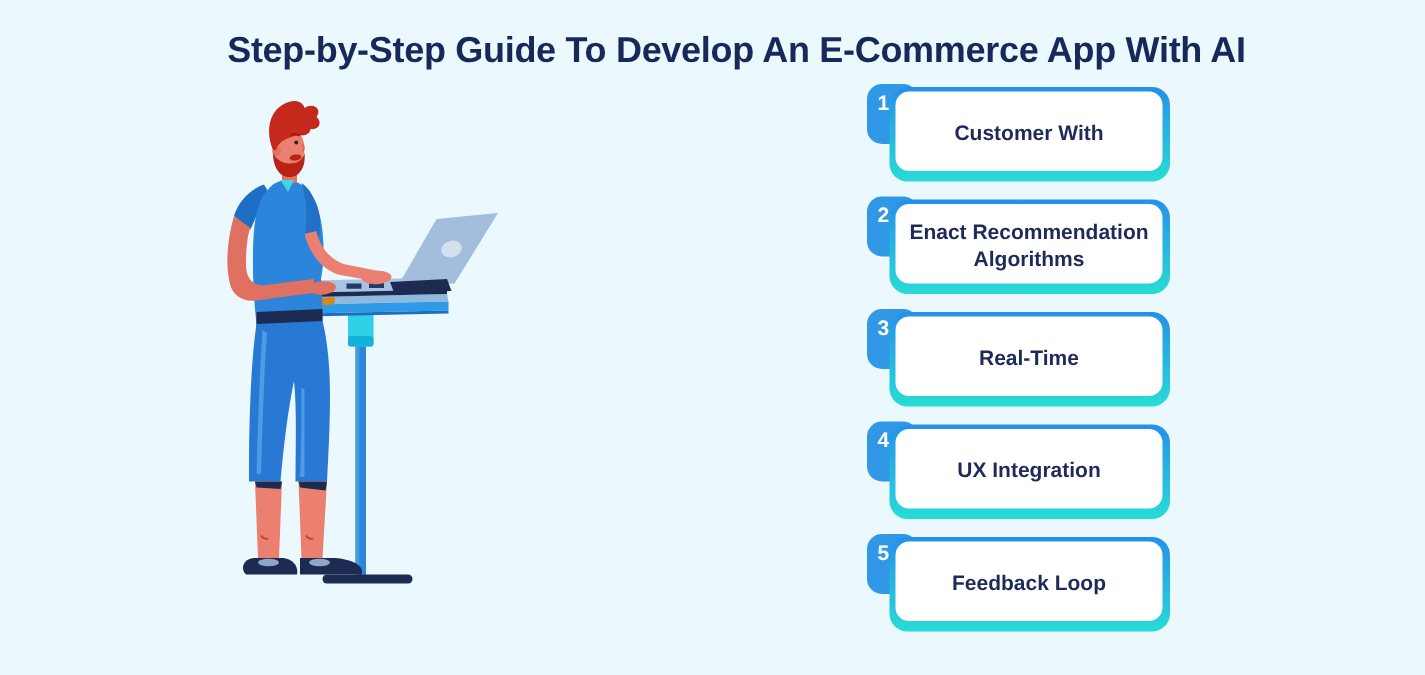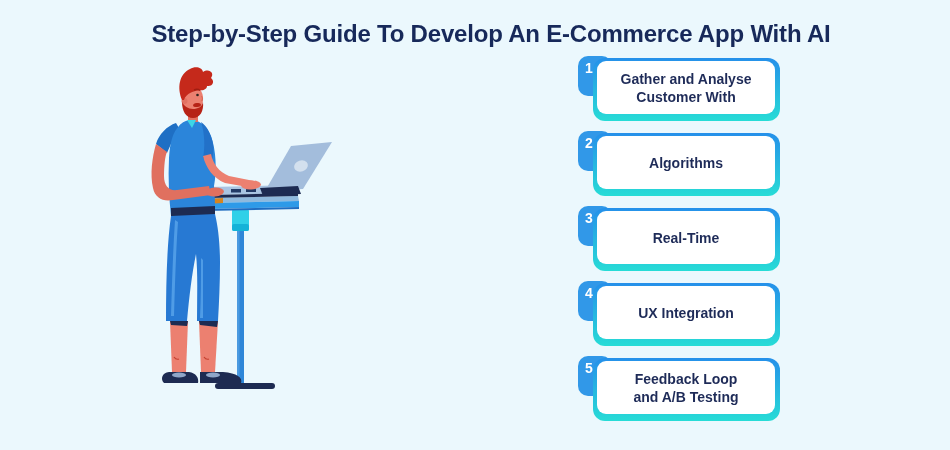--- a/index.html
+++ b/index.html
@@ -122,30 +122,30 @@
         </g>
       </g>
     </svg>
   </div>
 
   <div class="steps">
     <div class="step">
       <div class="badge">1</div>
       <div class="box">
         <div class="card">
-            <div class="line">Gather and Analyse</div>
             <div class="line">Customer With</div>
           </div>
       </div>
     </div>
 
     <div class="step">
       <div class="badge">2</div>
       <div class="box">
         <div class="card">
+            <div class="line">Enact Recommendation</div>
             <div class="line">Algorithms</div>
           </div>
       </div>
     </div>
 
     <div class="step">
       <div class="badge">3</div>
       <div class="box">
         <div class="card">
             <div class="line">Real-Time</div>
@@ -160,19 +160,18 @@
             <div class="line">UX Integration</div>
           </div>
       </div>
     </div>
 
     <div class="step">
       <div class="badge">5</div>
       <div class="box">
         <div class="card">
             <div class="line">Feedback Loop</div>
-            <div class="line">and A/B Testing</div>
           </div>
       </div>
     </div>
   </div>
 
 </div>
 
 </body></html>

